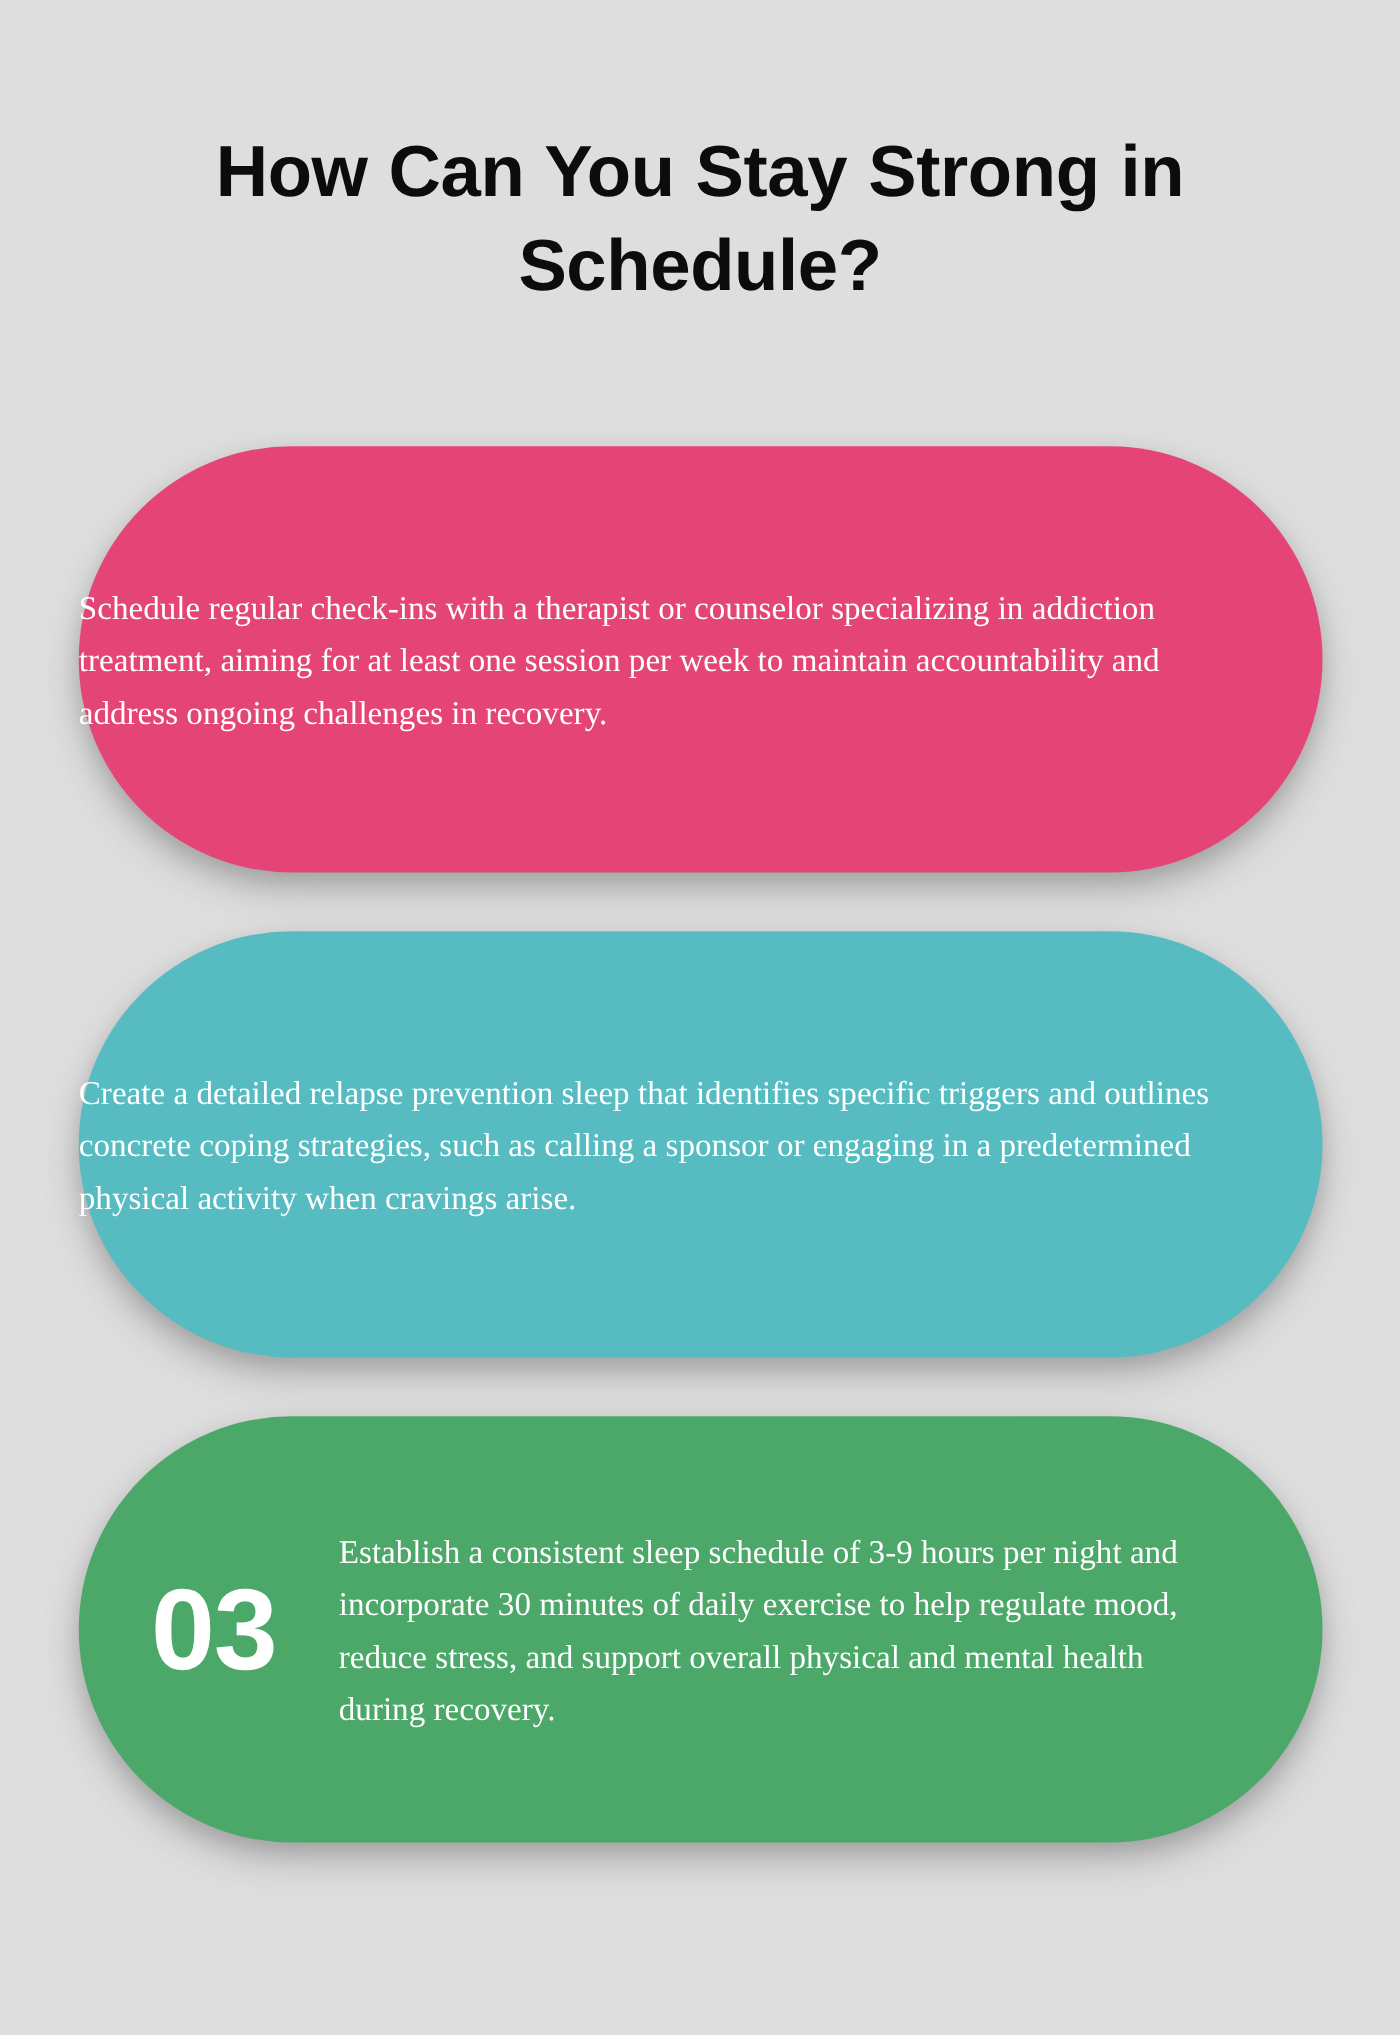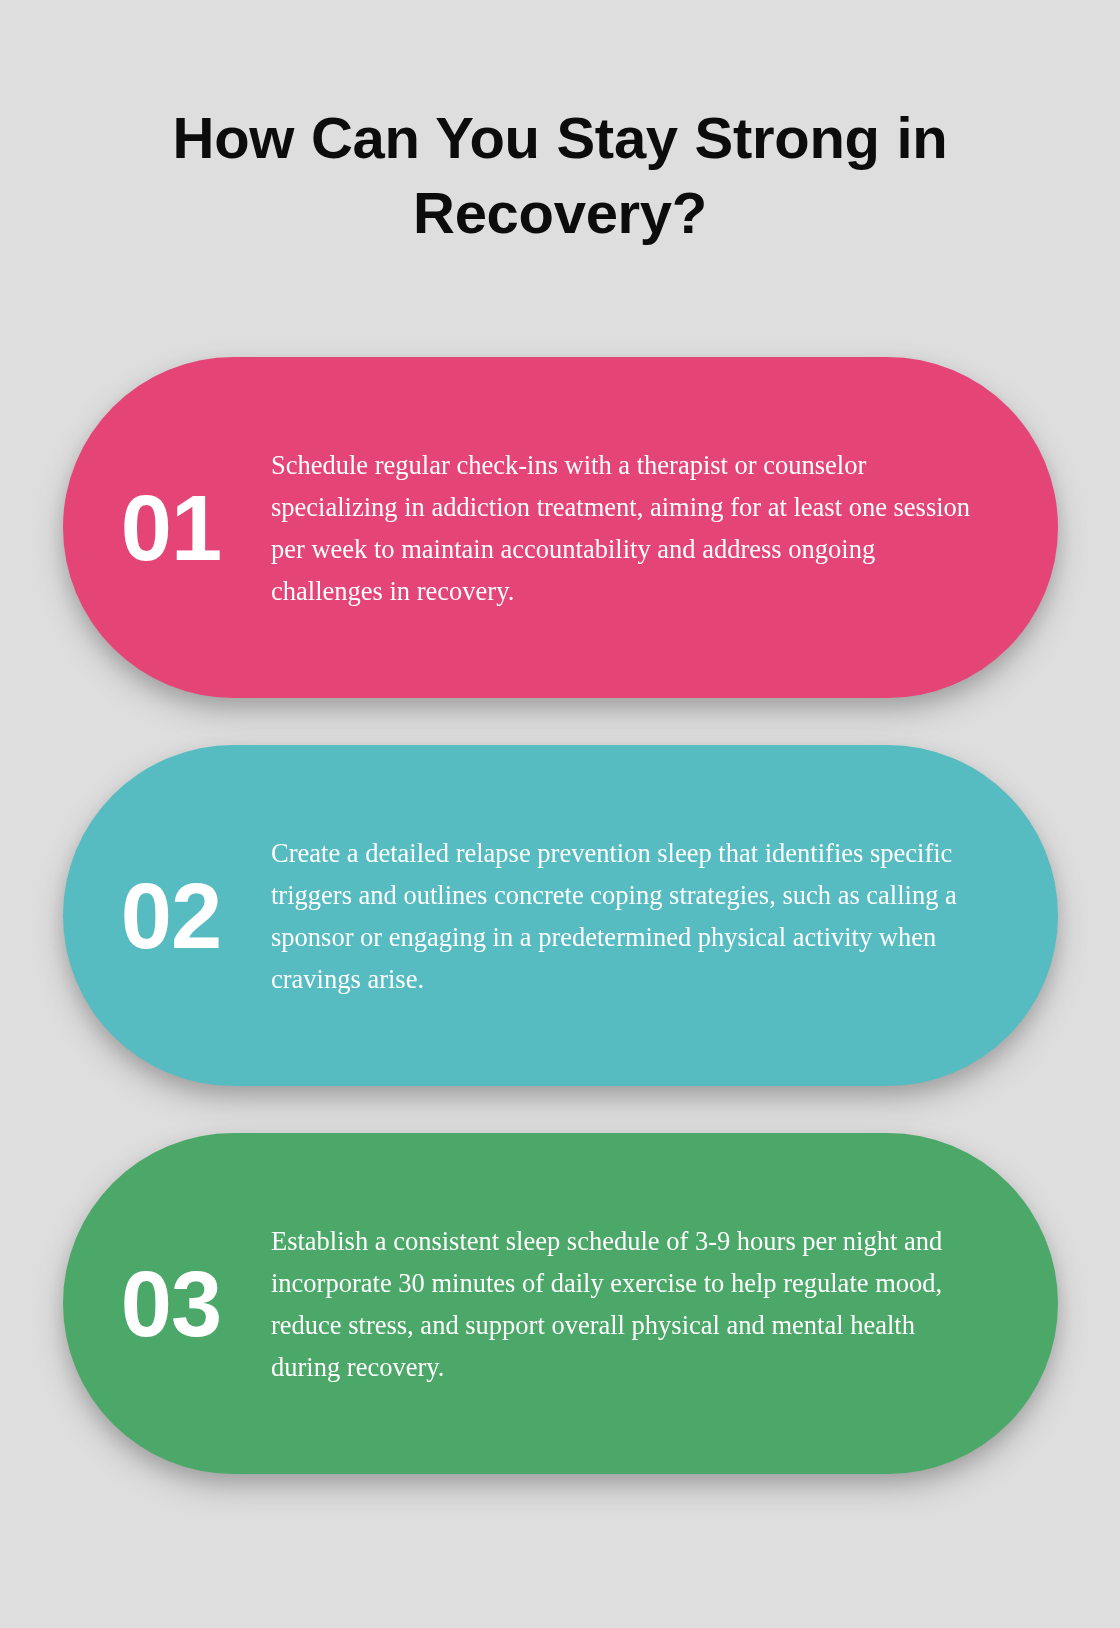--- a/index.html
+++ b/index.html
@@ -89,32 +89,30 @@
     font-weight: normal;
     padding-right: 20px;
   }
 </style>
 </head>
 <body>
 
 <div class="poster">
 
   <div class="title-wrap">
-    <h1 class="poster-title">How Can You Stay Strong in Recovery?</h1>
+    <h1 class="poster-title">How Can You Stay Strong in Schedule?</h1>
   </div>
 
   <div class="cards">
 
     <div class="card card-1">
-      <div class="card-number">01</div>
       <div class="card-text">Schedule regular check-ins with a therapist or counselor specializing in addiction treatment, aiming for at least one session per week to maintain accountability and address ongoing challenges in recovery.</div>
     </div>
 
     <div class="card card-2">
-      <div class="card-number">02</div>
       <div class="card-text">Create a detailed relapse prevention sleep that identifies specific triggers and outlines concrete coping strategies, such as calling a sponsor or engaging in a predetermined physical activity when cravings arise.</div>
     </div>
 
     <div class="card card-3">
       <div class="card-number">03</div>
       <div class="card-text">Establish a consistent sleep schedule of 3-9 hours per night and incorporate 30 minutes of daily exercise to help regulate mood, reduce stress, and support overall physical and mental health during recovery.</div>
     </div>
 
   </div>
 </div>

